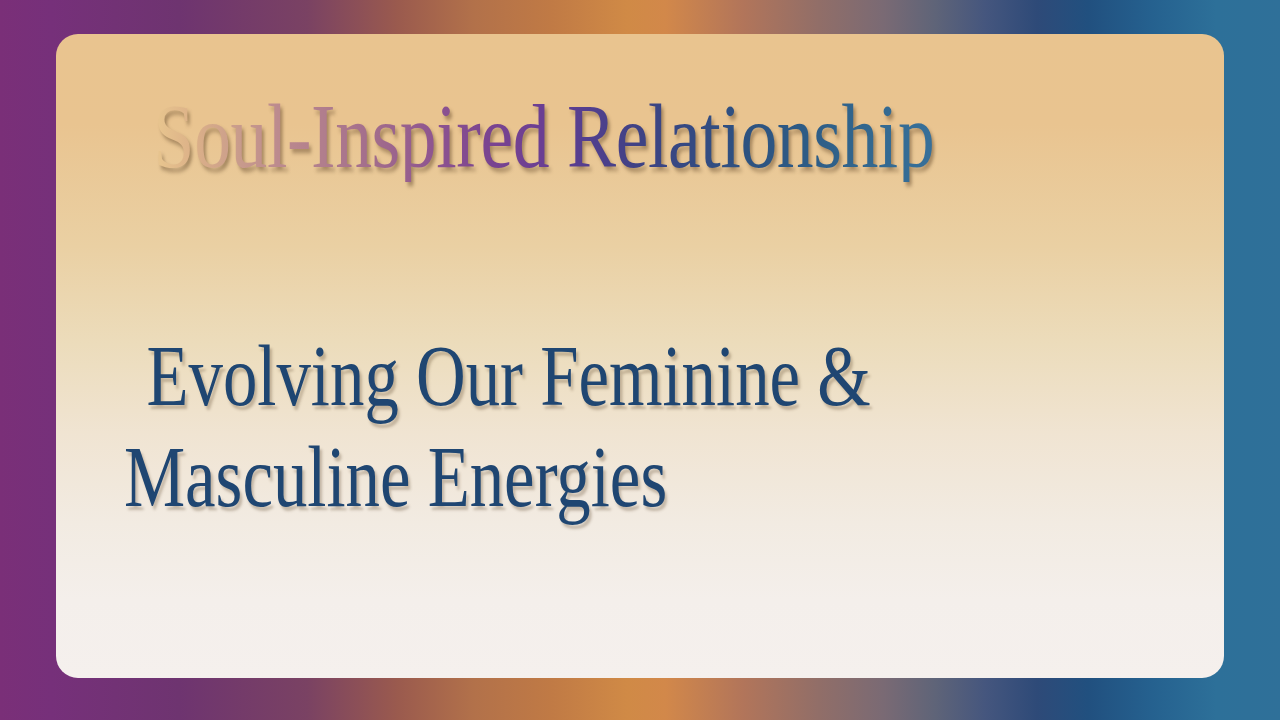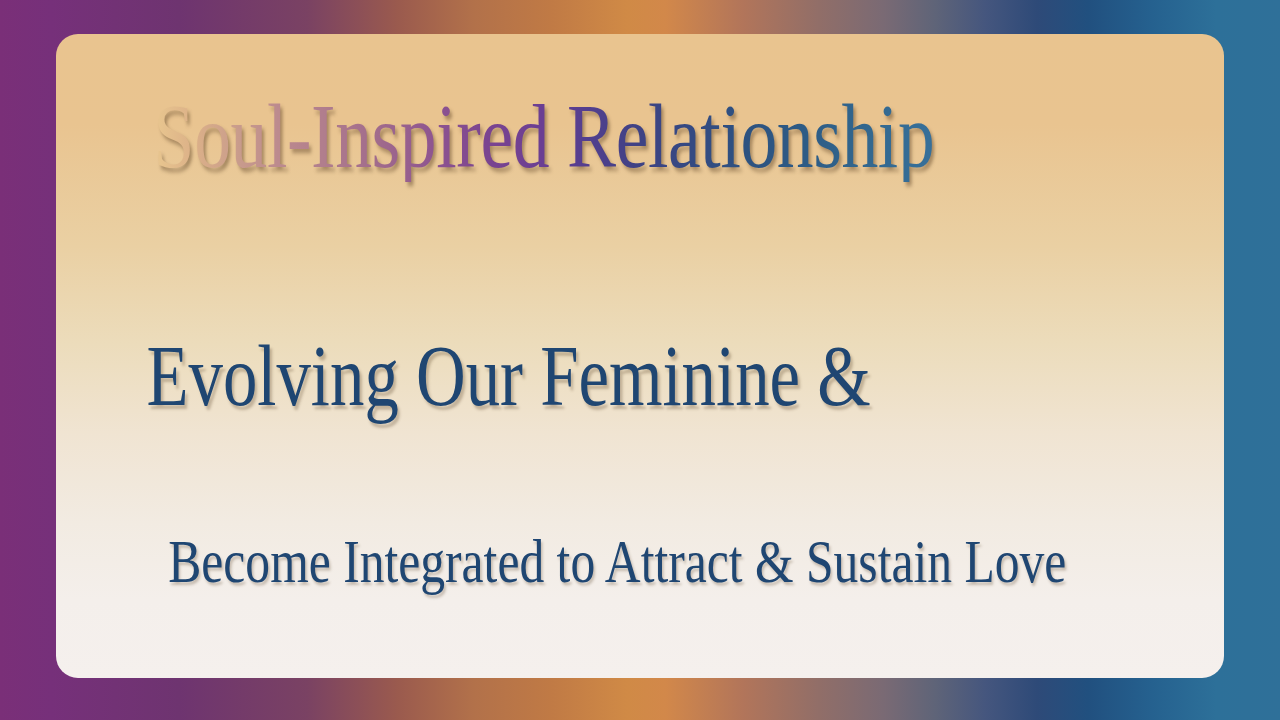--- a/index.html
+++ b/index.html
@@ -182,21 +182,21 @@
 
     <div class="stack" id="title-row">
       <span id="main-title">Soul-Inspired Relationship</span>
     </div>
 
 
     <div class="stack" id="headline-row">
       <span class="headline-line">
         <span>Evolving Our Feminine &amp;</span>
       </span>
+      <span class="headline-line">
+        <span>Masculine Energies</span>
+      </span>
     </div>
 
-    <div class="stack" id="tagline-row">
-      <span id="tagline-text">Become Integrated to Attract &amp; Sustain Love</span>
-    </div>
 
   </div>
 
 </div>
 
 </body></html>

